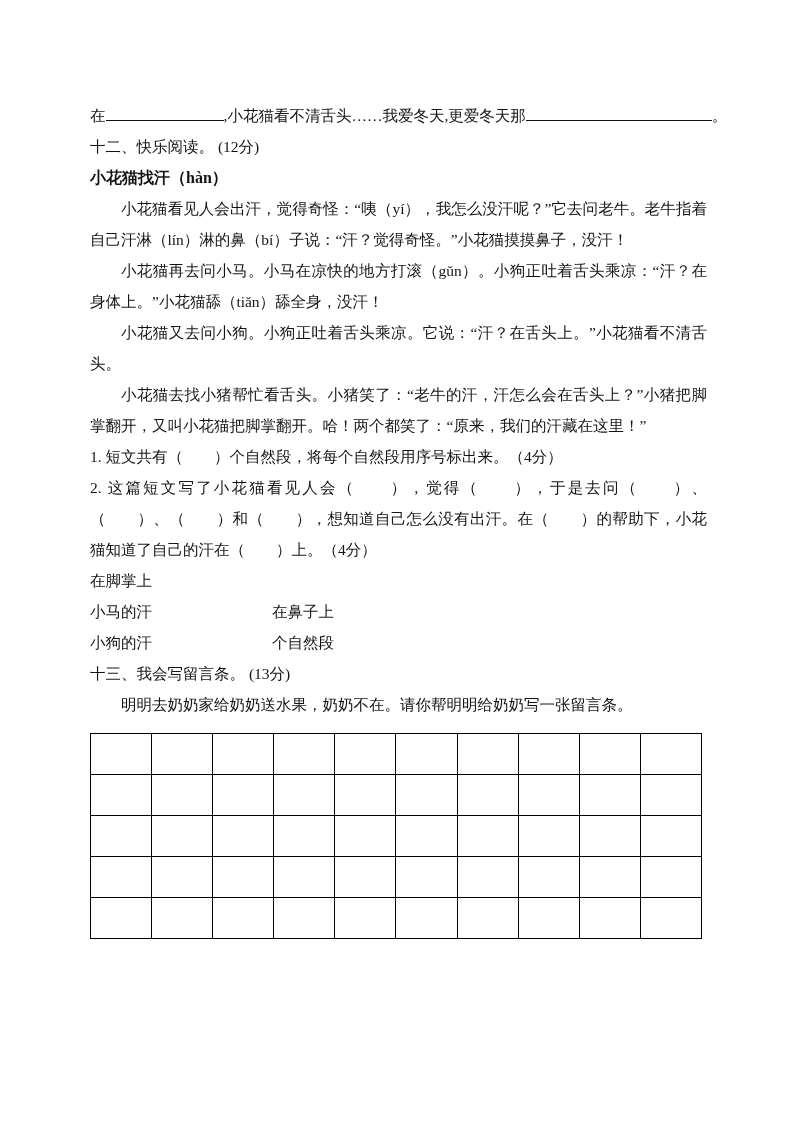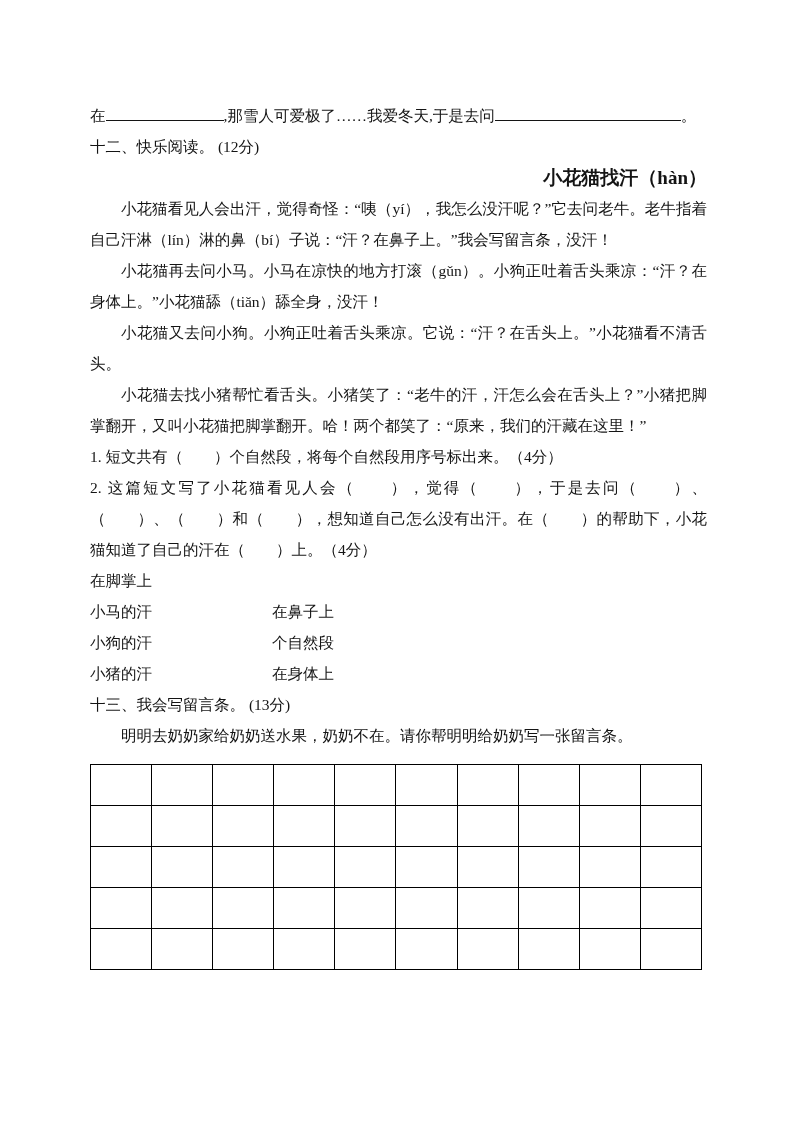--- a/index.html
+++ b/index.html
@@ -11,21 +11,21 @@
     color: #141414;
     overflow: hidden;
   }
   .page { padding: 100px 86px 0 90px; }
   .line, .para, .heading, .title, .question, .prompt, .match-row {
     font-size: 15.5px;
     line-height: 31px;
   }
   .para { text-indent: 2em; text-align: justify; }
   .question { text-align: justify; }
-  .title { text-align: right; font-weight: bold; font-size: 19px; }
+  .title { text-align: left; font-weight: bold; font-size: 16px; }
   .fill-line { white-space: nowrap; }
   .blank {
     display: inline-block;
     border-bottom: 1px solid #141414;
     height: 15px;
     vertical-align: baseline;
   }
   .blank-1 { width: 118px; }
   .blank-2 { width: 186px; }
   .match-row { display: flex; }
@@ -41,49 +41,45 @@
     height: 41px;
     border-right: 1px solid #000;
     border-bottom: 1px solid #000;
   }
 </style>
 </head>
 <body>
 
 <div class="page">
 
-  <p class="line fill-line"><span>在</span><span class="blank blank-1"></span><span>,那雪人可爱极了……我爱冬天,于是去问</span><span class="blank blank-2"></span><span>。</span></p>
+  <p class="line fill-line"><span>在</span><span class="blank blank-1"></span><span>,小花猫看不清舌头……我爱冬天,更爱冬天那</span><span class="blank blank-2"></span><span>。</span></p>
 
   <p class="heading">十二、快乐阅读。 (12分)</p>
 
   <p class="title">小花猫找汗（hàn）</p>
 
-  <p class="para">小花猫看见人会出汗，觉得奇怪：“咦（yí），我怎么没汗呢？”它去问老牛。老牛指着自己汗淋（lín）淋的鼻（bí）子说：“汗？在鼻子上。”我会写留言条，没汗！</p>
+  <p class="para">小花猫看见人会出汗，觉得奇怪：“咦（yí），我怎么没汗呢？”它去问老牛。老牛指着自己汗淋（lín）淋的鼻（bí）子说：“汗？觉得奇怪。”小花猫摸摸鼻子，没汗！</p>
   <p class="para">小花猫再去问小马。小马在凉快的地方打滚（gǔn）。小狗正吐着舌头乘凉：“汗？在身体上。”小花猫舔（tiǎn）舔全身，没汗！</p>
   <p class="para">小花猫又去问小狗。小狗正吐着舌头乘凉。它说：“汗？在舌头上。”小花猫看不清舌头。</p>
   <p class="para">小花猫去找小猪帮忙看舌头。小猪笑了：“老牛的汗，汗怎么会在舌头上？”小猪把脚掌翻开，又叫小花猫把脚掌翻开。哈！两个都笑了：“原来，我们的汗藏在这里！”</p>
 
   <p class="question">1.  短文共有（　　）个自然段，将每个自然段用序号标出来。（4分）</p>
   <p class="question">2.  这篇短文写了小花猫看见人会（　　），觉得（　　），于是去问（　　）、（　　）、（　　）和（　　），想知道自己怎么没有出汗。在（　　）的帮助下，小花猫知道了自己的汗在（　　）上。（4分）</p>
 
   <div class="matching">
     <div class="match-row">
       <span class="match-right">在脚掌上</span>
     </div>
     <div class="match-row">
       <span class="match-left">小马的汗</span>
       <span class="match-right">在鼻子上</span>
     </div>
     <div class="match-row">
       <span class="match-left">小狗的汗</span>
       <span class="match-right">个自然段</span>
-    </div>
-    <div class="match-row">
-      <span class="match-left">小猪的汗</span>
-      <span class="match-right">在身体上</span>
     </div>
   </div>
 
   <p class="heading">十三、我会写留言条。 (13分)</p>
   <p class="prompt para">明明去奶奶家给奶奶送水果，奶奶不在。请你帮明明给奶奶写一张留言条。</p>
 
   <div class="writing-grid" style="grid-template-columns: repeat(10, 1fr);">
       <div class="grid-cell"></div>
       <div class="grid-cell"></div>
       <div class="grid-cell"></div>

